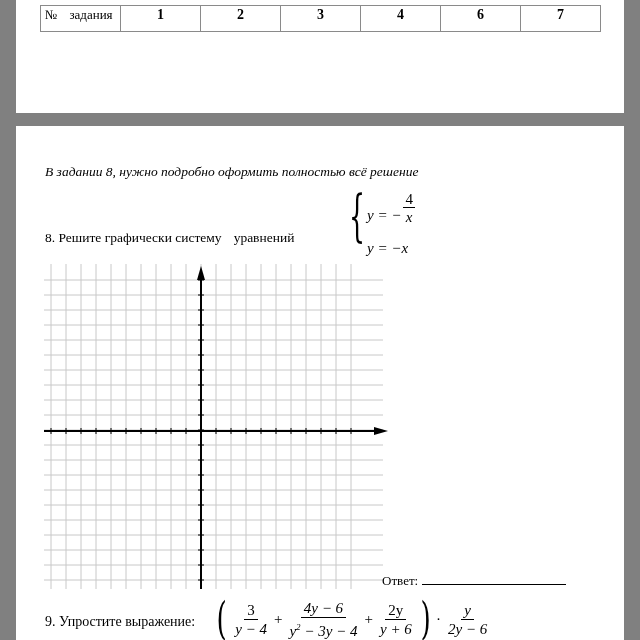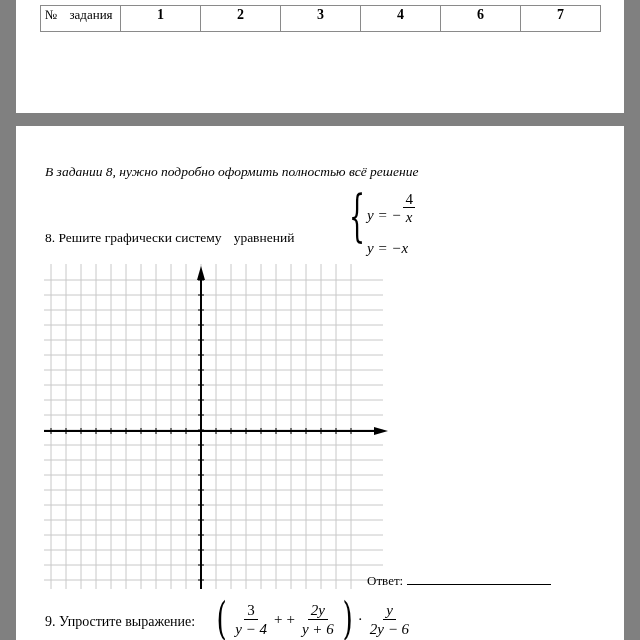--- a/index.html
+++ b/index.html
@@ -54,21 +54,21 @@
     display: inline-flex; flex-direction: column; align-items: center;
     vertical-align: middle; margin-left: 2px;
   }
   .frac-v .n { border-bottom: 1px solid #000; padding: 0 2px; line-height: 16px; }
   .frac-v .d { line-height: 18px; font-style: italic; }
   .eq1 .lhs { position: relative; top: 0; }
 
   svg.grid { position: absolute; left: 28px; top: 138px; }
 
   .answer8 {
-    position: absolute; left: 351px; top: 446px; font-size: 13px;
+    position: absolute; left: 366px; top: 446px; font-size: 13px;
   }
   .answer8 .line {
     display: inline-block; width: 144px; border-bottom: 1px solid #000; height: 12px;
     vertical-align: baseline; margin-left: 4px;
   }
 
   .q9 {
     position: absolute; left: 29px; top: 485px; font-size: 14px;
   }
   .q9 .lbl { font-weight: normal; position: absolute; left: 0; top: 3px; white-space: nowrap; }
@@ -226,23 +226,27 @@
 
   <div class="q9">
     <span class="lbl">9. Упростите выражение:</span>
     <div class="expr">
       <span class="paren">(</span>
       <span class="fr">
           <span class="n">3</span>
           <span class="d" style="font-style:italic">y − 4</span>
         </span>
       <span class="op">+</span>
+      <span class="fr">
+          <span class="n" style="font-style:italic">4y − 6</span>
+          <span class="d" style="font-style:italic"><span>y</span><sup>2</sup><span> − 3y − 4</span></span>
+        </span>
       <span class="op">+</span>
       <span class="fr">
-          <span class="n" style="font-style:italic">2y</span>
+          <span class="n" style="">2y</span>
           <span class="d" style="font-style:italic">y + 6</span>
         </span>
       <span class="paren">)</span>
       <span class="op">·</span>
       <span class="fr">
           <span class="n" style="font-style:italic">y</span>
           <span class="d" style="font-style:italic">2y − 6</span>
         </span>
     </div>
   </div>

